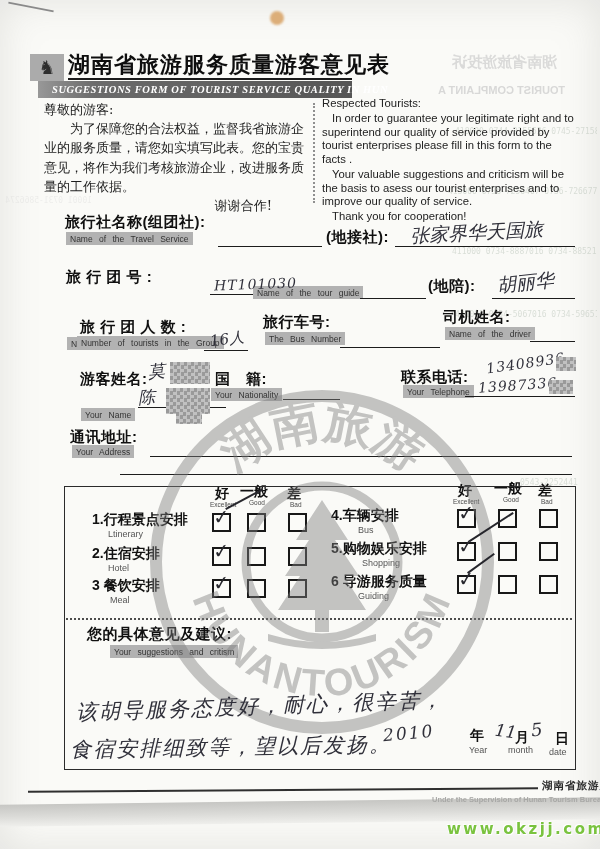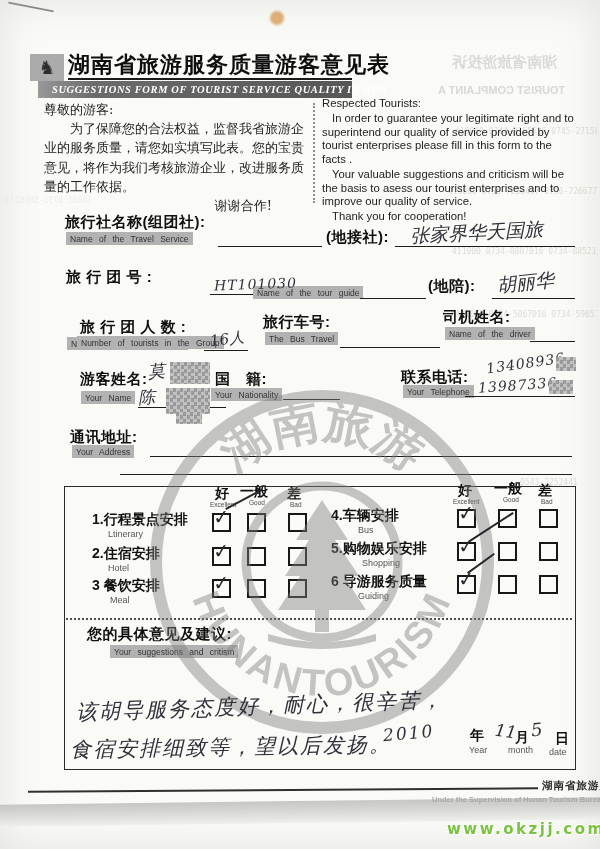--- a/index.html
+++ b/index.html
@@ -93,28 +93,28 @@
   <div class="abs u" style="left:360px;top:298px;width:66px;"></div>
   <div class="abs cnl" style="left:428px;top:277px;">(地陪):</div>
   <div class="abs hw" style="left:497px;top:270px;font-size:19px;transform:rotate(-6deg);">胡丽华</div>
   <div class="abs u" style="left:492px;top:298px;width:83px;"></div>
 
   <div class="abs cnl" style="left:80px;top:318px;">旅 行 团 人 数 :</div>
   <div class="abs ent" style="left:77px;top:336px;">Number of tourists in the Group</div>
   <div class="abs hw" style="left:210px;top:330px;font-size:15px;transform:rotate(-8deg);">16人</div>
   <div class="abs u" style="left:204px;top:350px;width:44px;"></div>
   <div class="abs cnl" style="left:263px;top:313px;">旅行车号:</div>
-  <div class="abs ent" style="left:265px;top:332px;">The Bus Travel</div>
+  <div class="abs ent" style="left:265px;top:332px;">The Bus Number</div>
   <div class="abs u" style="left:340px;top:347px;width:100px;"></div>
   <div class="abs cnl" style="left:443px;top:308px;">司机姓名:</div>
   <div class="abs ent" style="left:445px;top:327px;">Name of the driver</div>
   <div class="abs u" style="left:530px;top:341px;width:45px;"></div>
 
   <div class="abs cnl" style="left:80px;top:370px;">游客姓名:</div>
-  <div class="abs ent" style="left:81px;top:391px;">Your Name</div>
+  <div class="abs ent" style="left:81px;top:408px;">Your Name</div>
   <div class="abs hw" style="left:148px;top:360px;font-size:17px;transform:rotate(-5deg);">莫</div>
   <div class="abs mos" style="left:170px;top:362px;width:40px;height:22px;"></div>
   <div class="abs hw" style="left:138px;top:386px;font-size:17px;transform:rotate(-4deg);">陈</div>
   <div class="abs mos" style="left:166px;top:388px;width:44px;height:26px;"></div>
   <div class="abs mos" style="left:176px;top:412px;width:26px;height:12px;"></div>
   <div class="abs u" style="left:138px;top:407px;width:88px;"></div>
   <div class="abs cnl" style="left:215px;top:370px;">国　籍:</div>
   <div class="abs ent" style="left:211px;top:388px;">Your Nationality</div>
   <div class="abs u" style="left:283px;top:399px;width:57px;"></div>
   <div class="abs cnl" style="left:401px;top:368px;">联系电话:</div>

